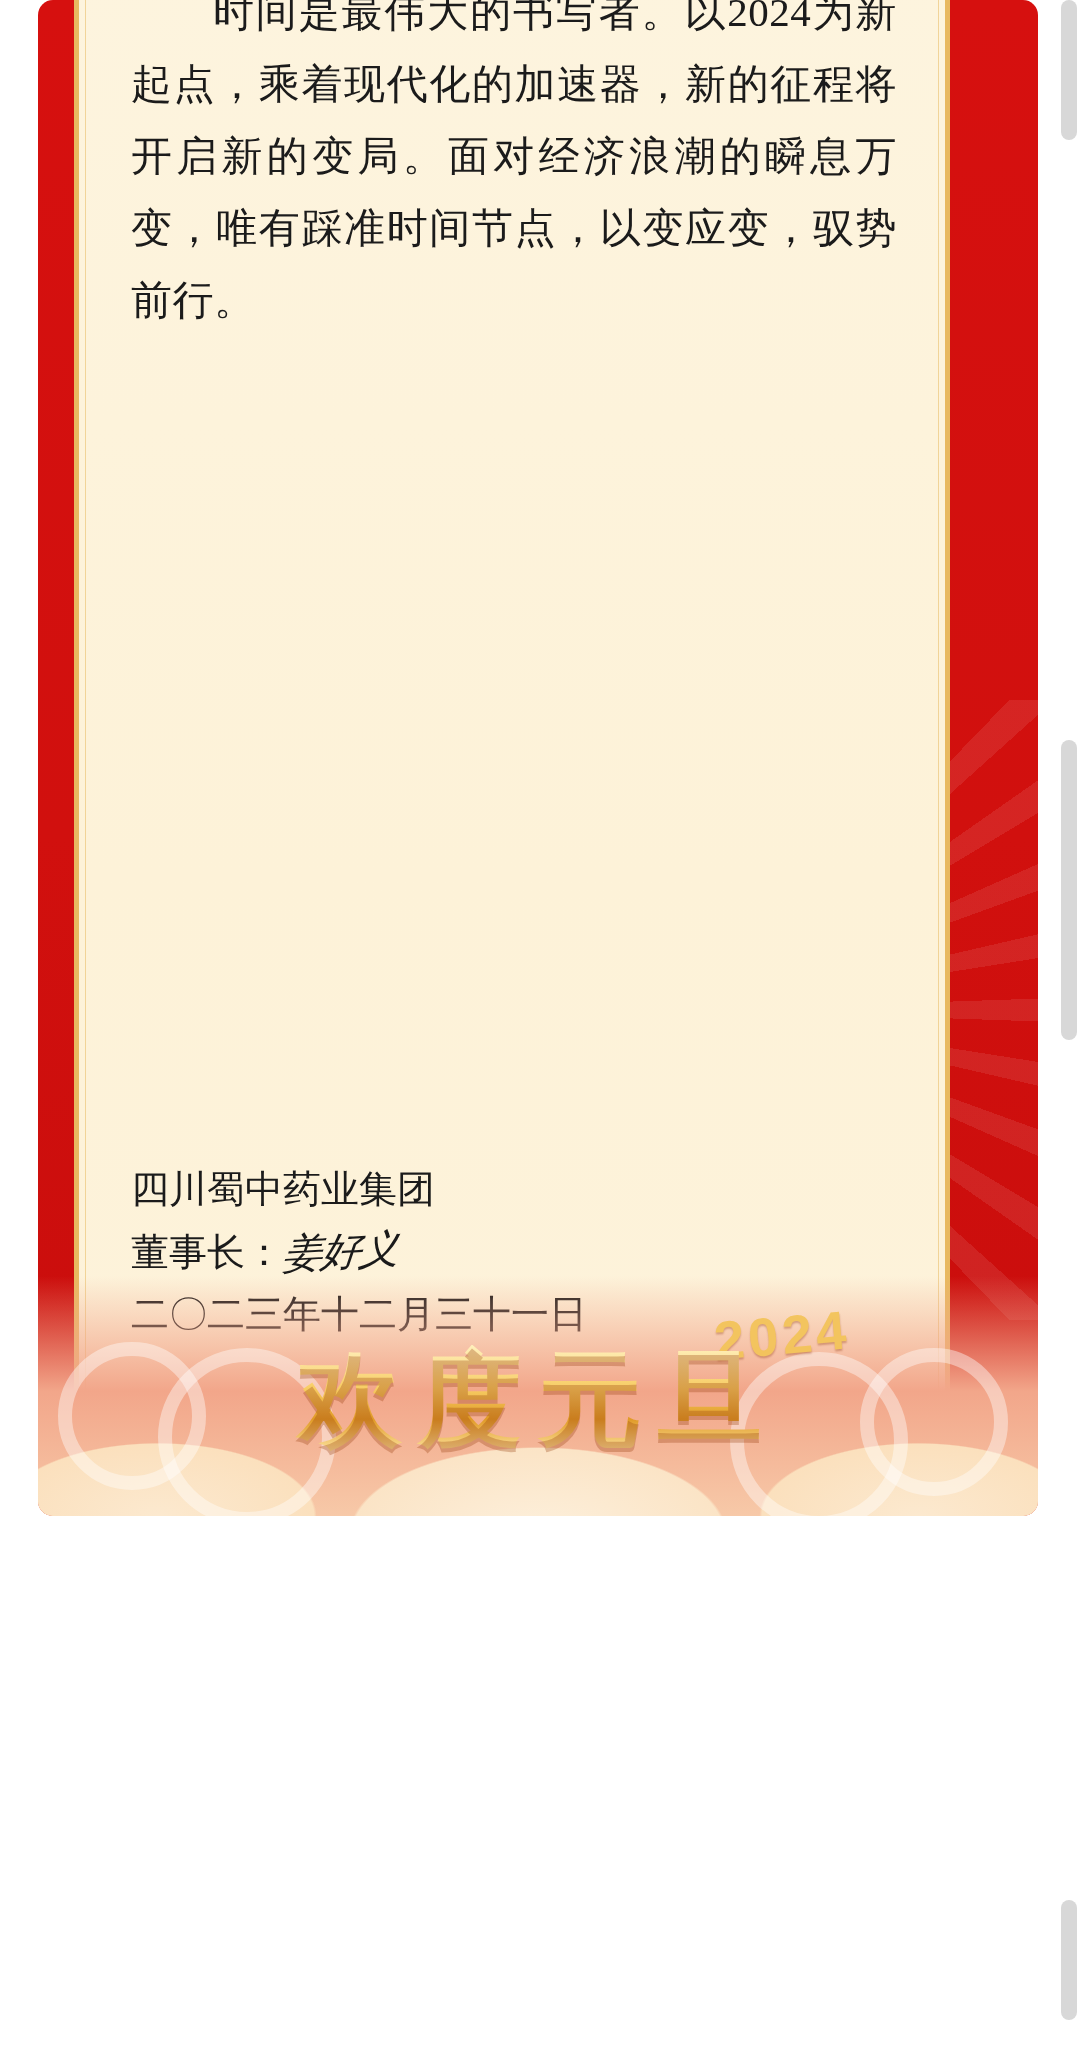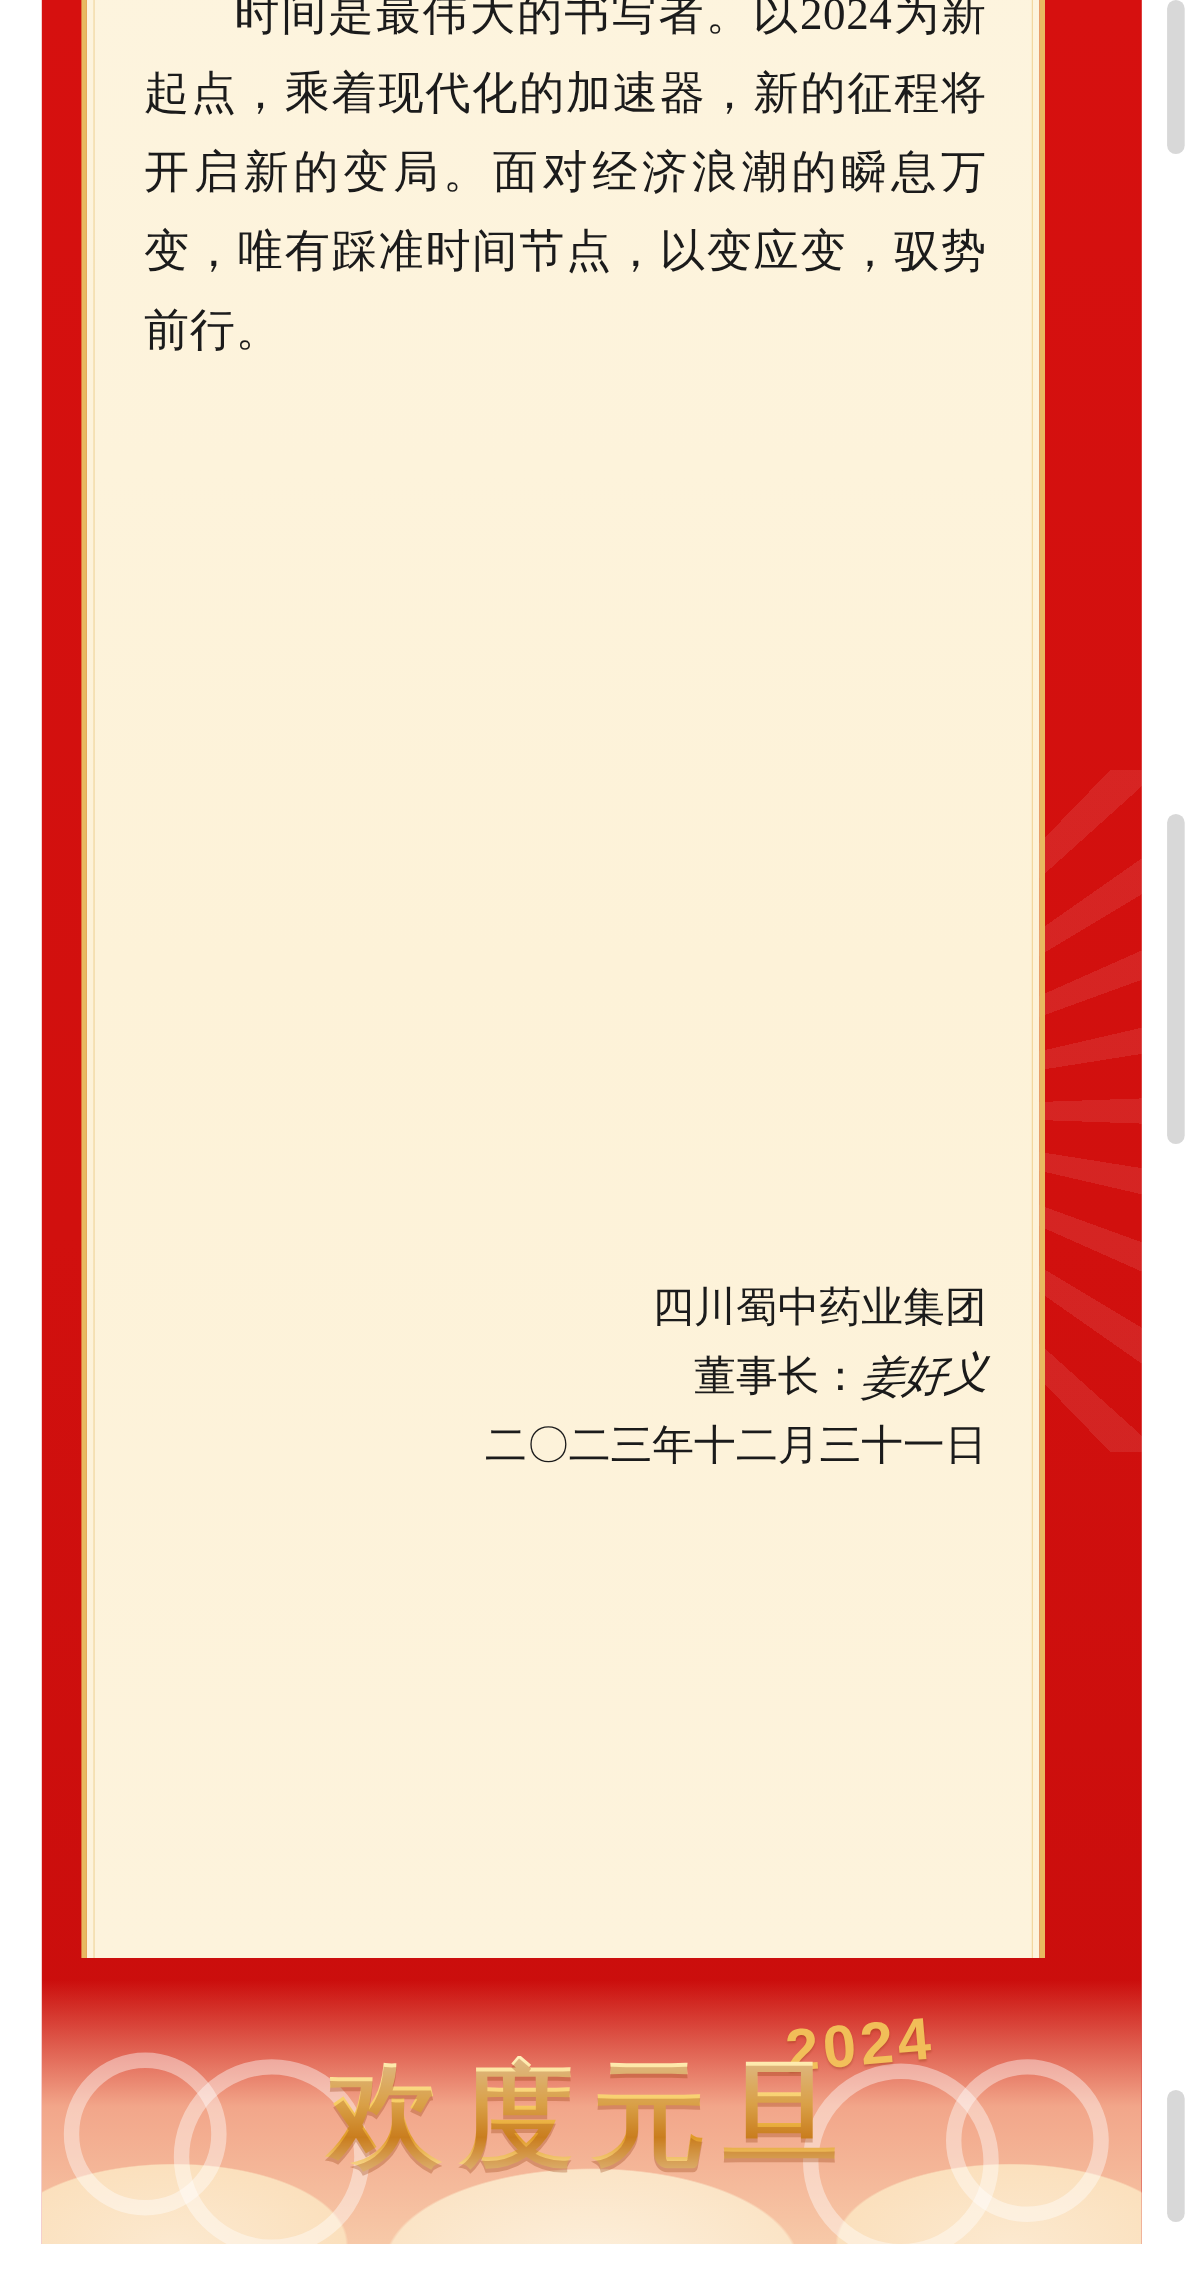--- a/index.html
+++ b/index.html
@@ -39,23 +39,24 @@
   .thumb-a { top: 0px;    height: 140px; }
   .thumb-b { top: 740px;  height: 300px; }
   .thumb-c { top: 1900px; height: 120px; }
 
   
   .poster {
     position: absolute;
     left: 38px;
     top: 0px;
     width: 1000px;
-    height: 2040px;
+    height: 1516px;
     background: linear-gradient(180deg, #d6100f 0%, #d1100e 55%, #c90d0c 100%);
     overflow: hidden;
+    border-radius: 15px;
   }
 
   
   .rays {
     position: absolute;
     right: -120px;
     top: 700px;
     width: 560px;
     height: 620px;
     background:
@@ -107,21 +108,21 @@
   
   .signature {
     position: absolute;
     left: 52px;
     top: 1188px;
     width: 766px;
     color: #1b1b1b;
     font-family: "Liberation Serif", "DejaVu Serif", serif;
     font-size: 38px;
     line-height: 62px;
-    text-align: right;
+    text-align: left;
   }
   .sig-line {
     display: block;
     white-space: nowrap;
   }
   .sig-line.chairman {
     position: relative;
     display: inline-block;
   }
   .handwriting {

